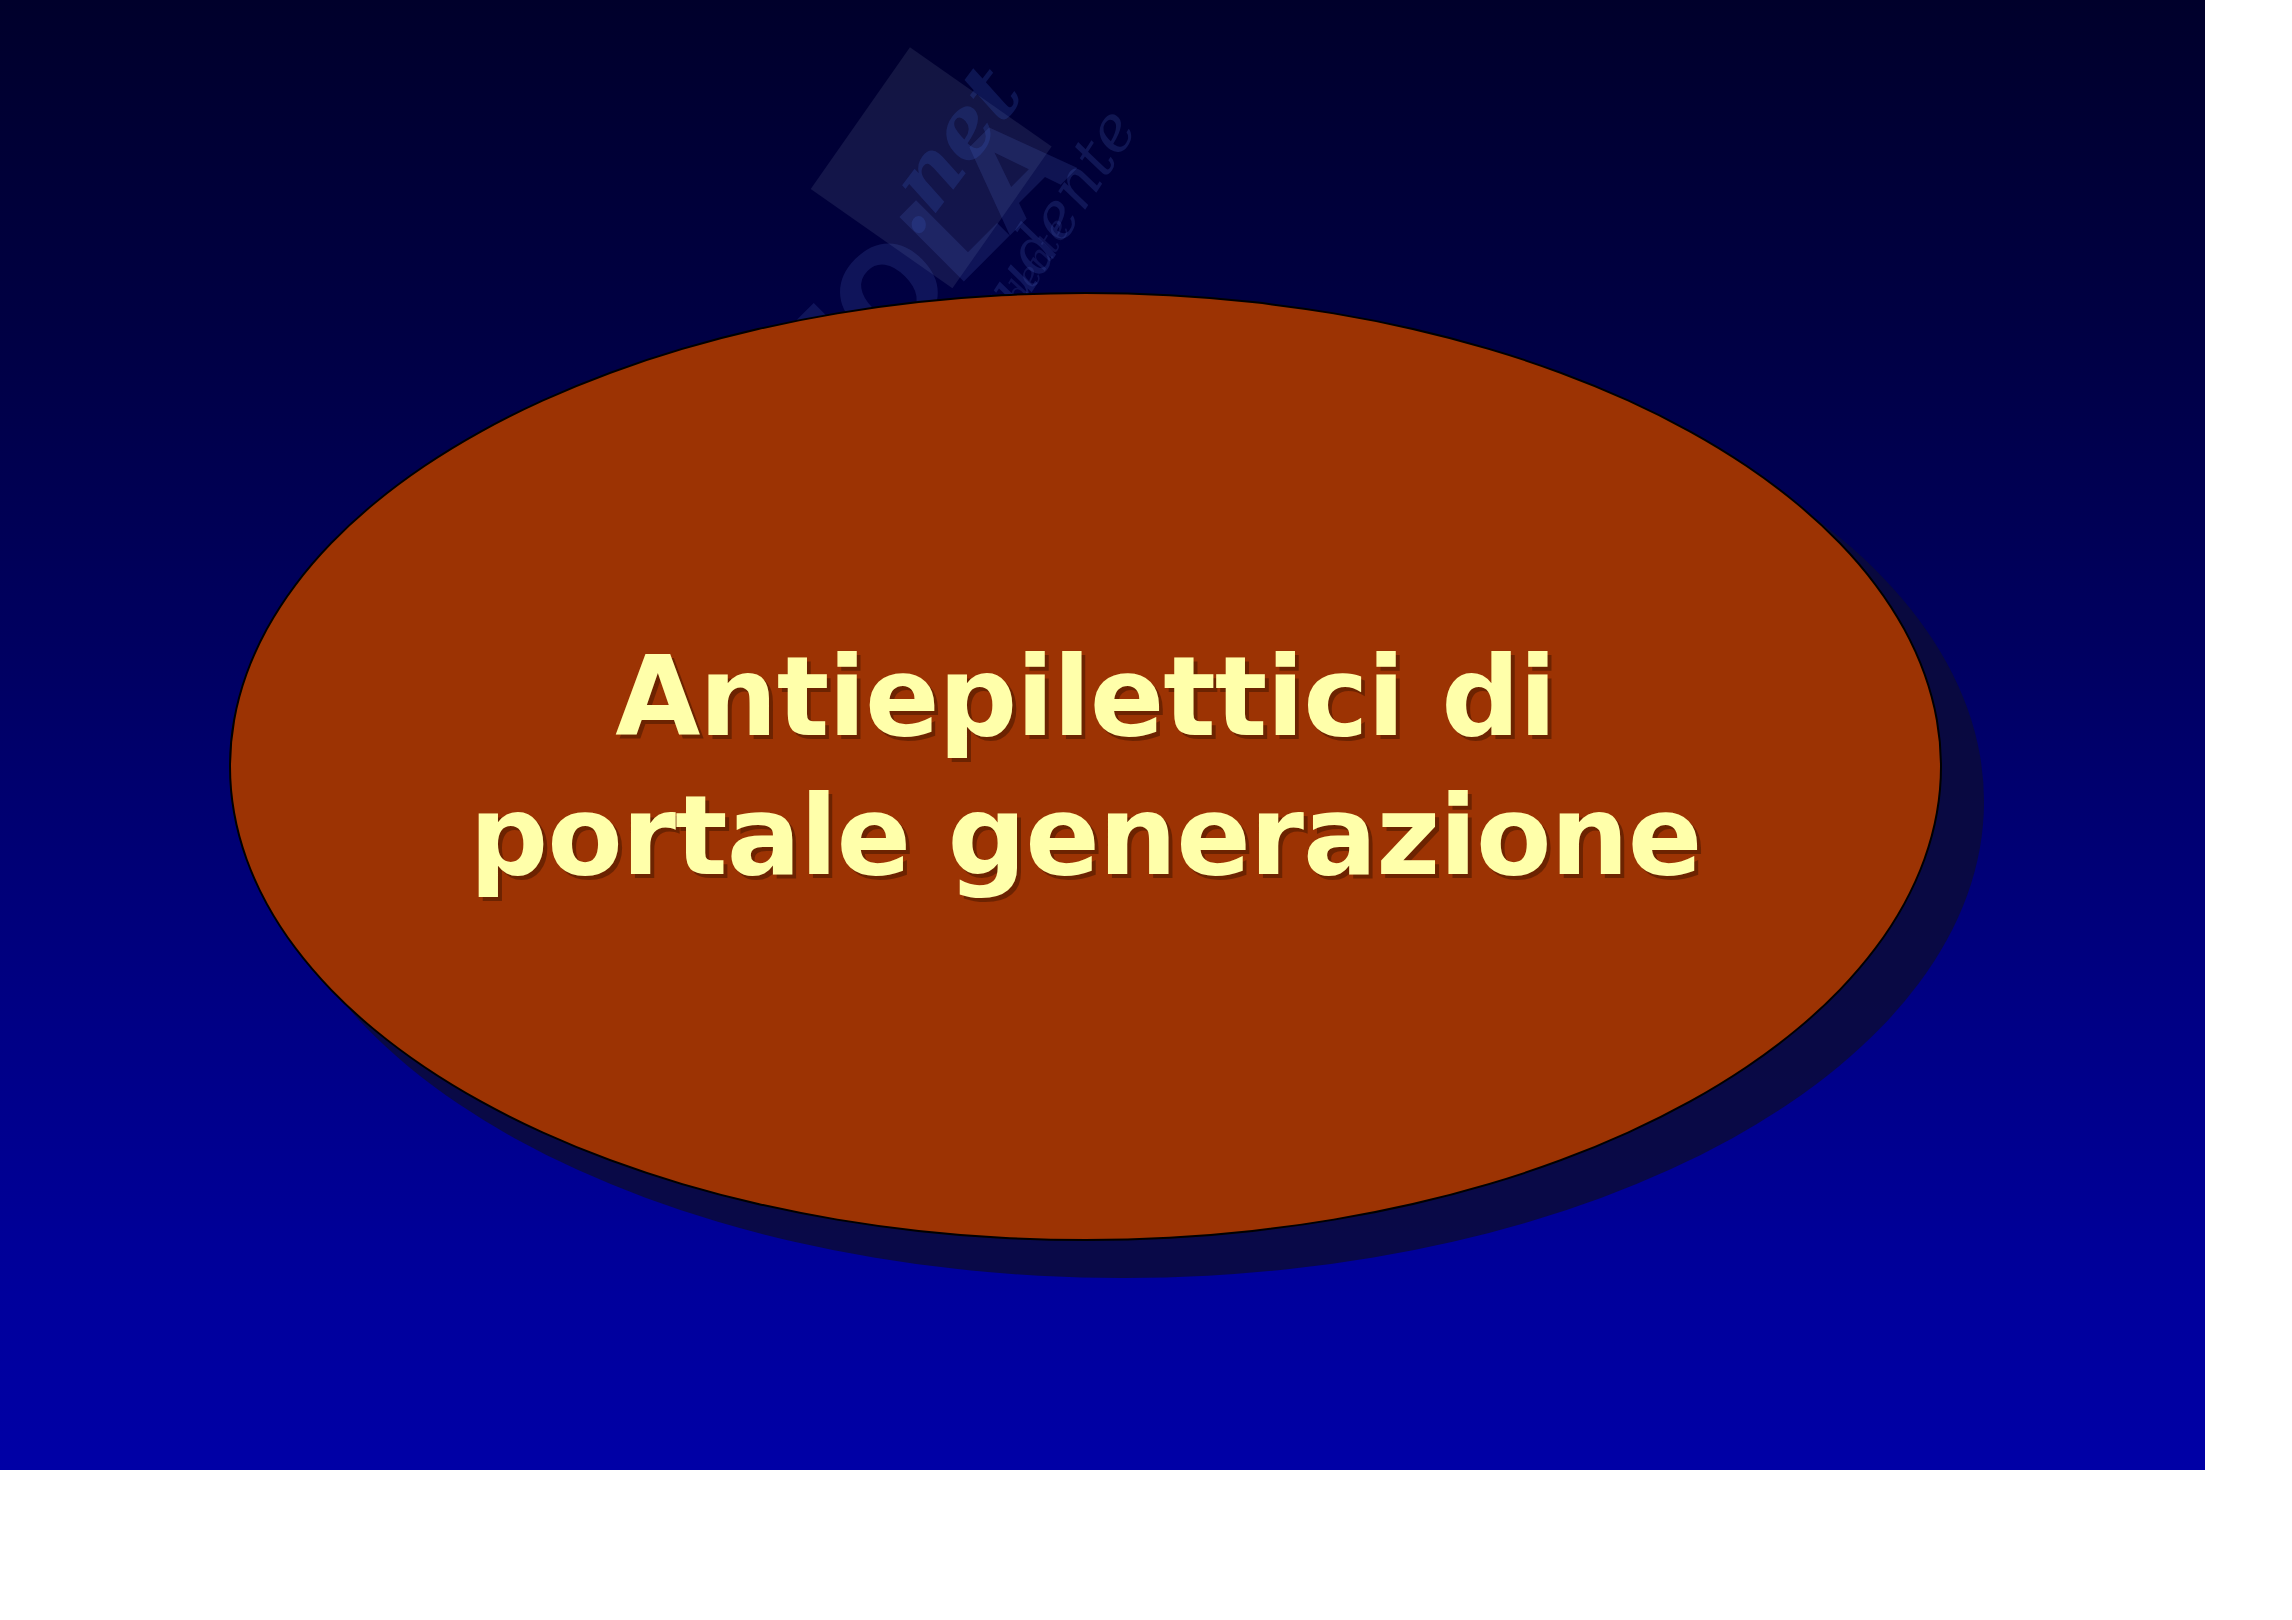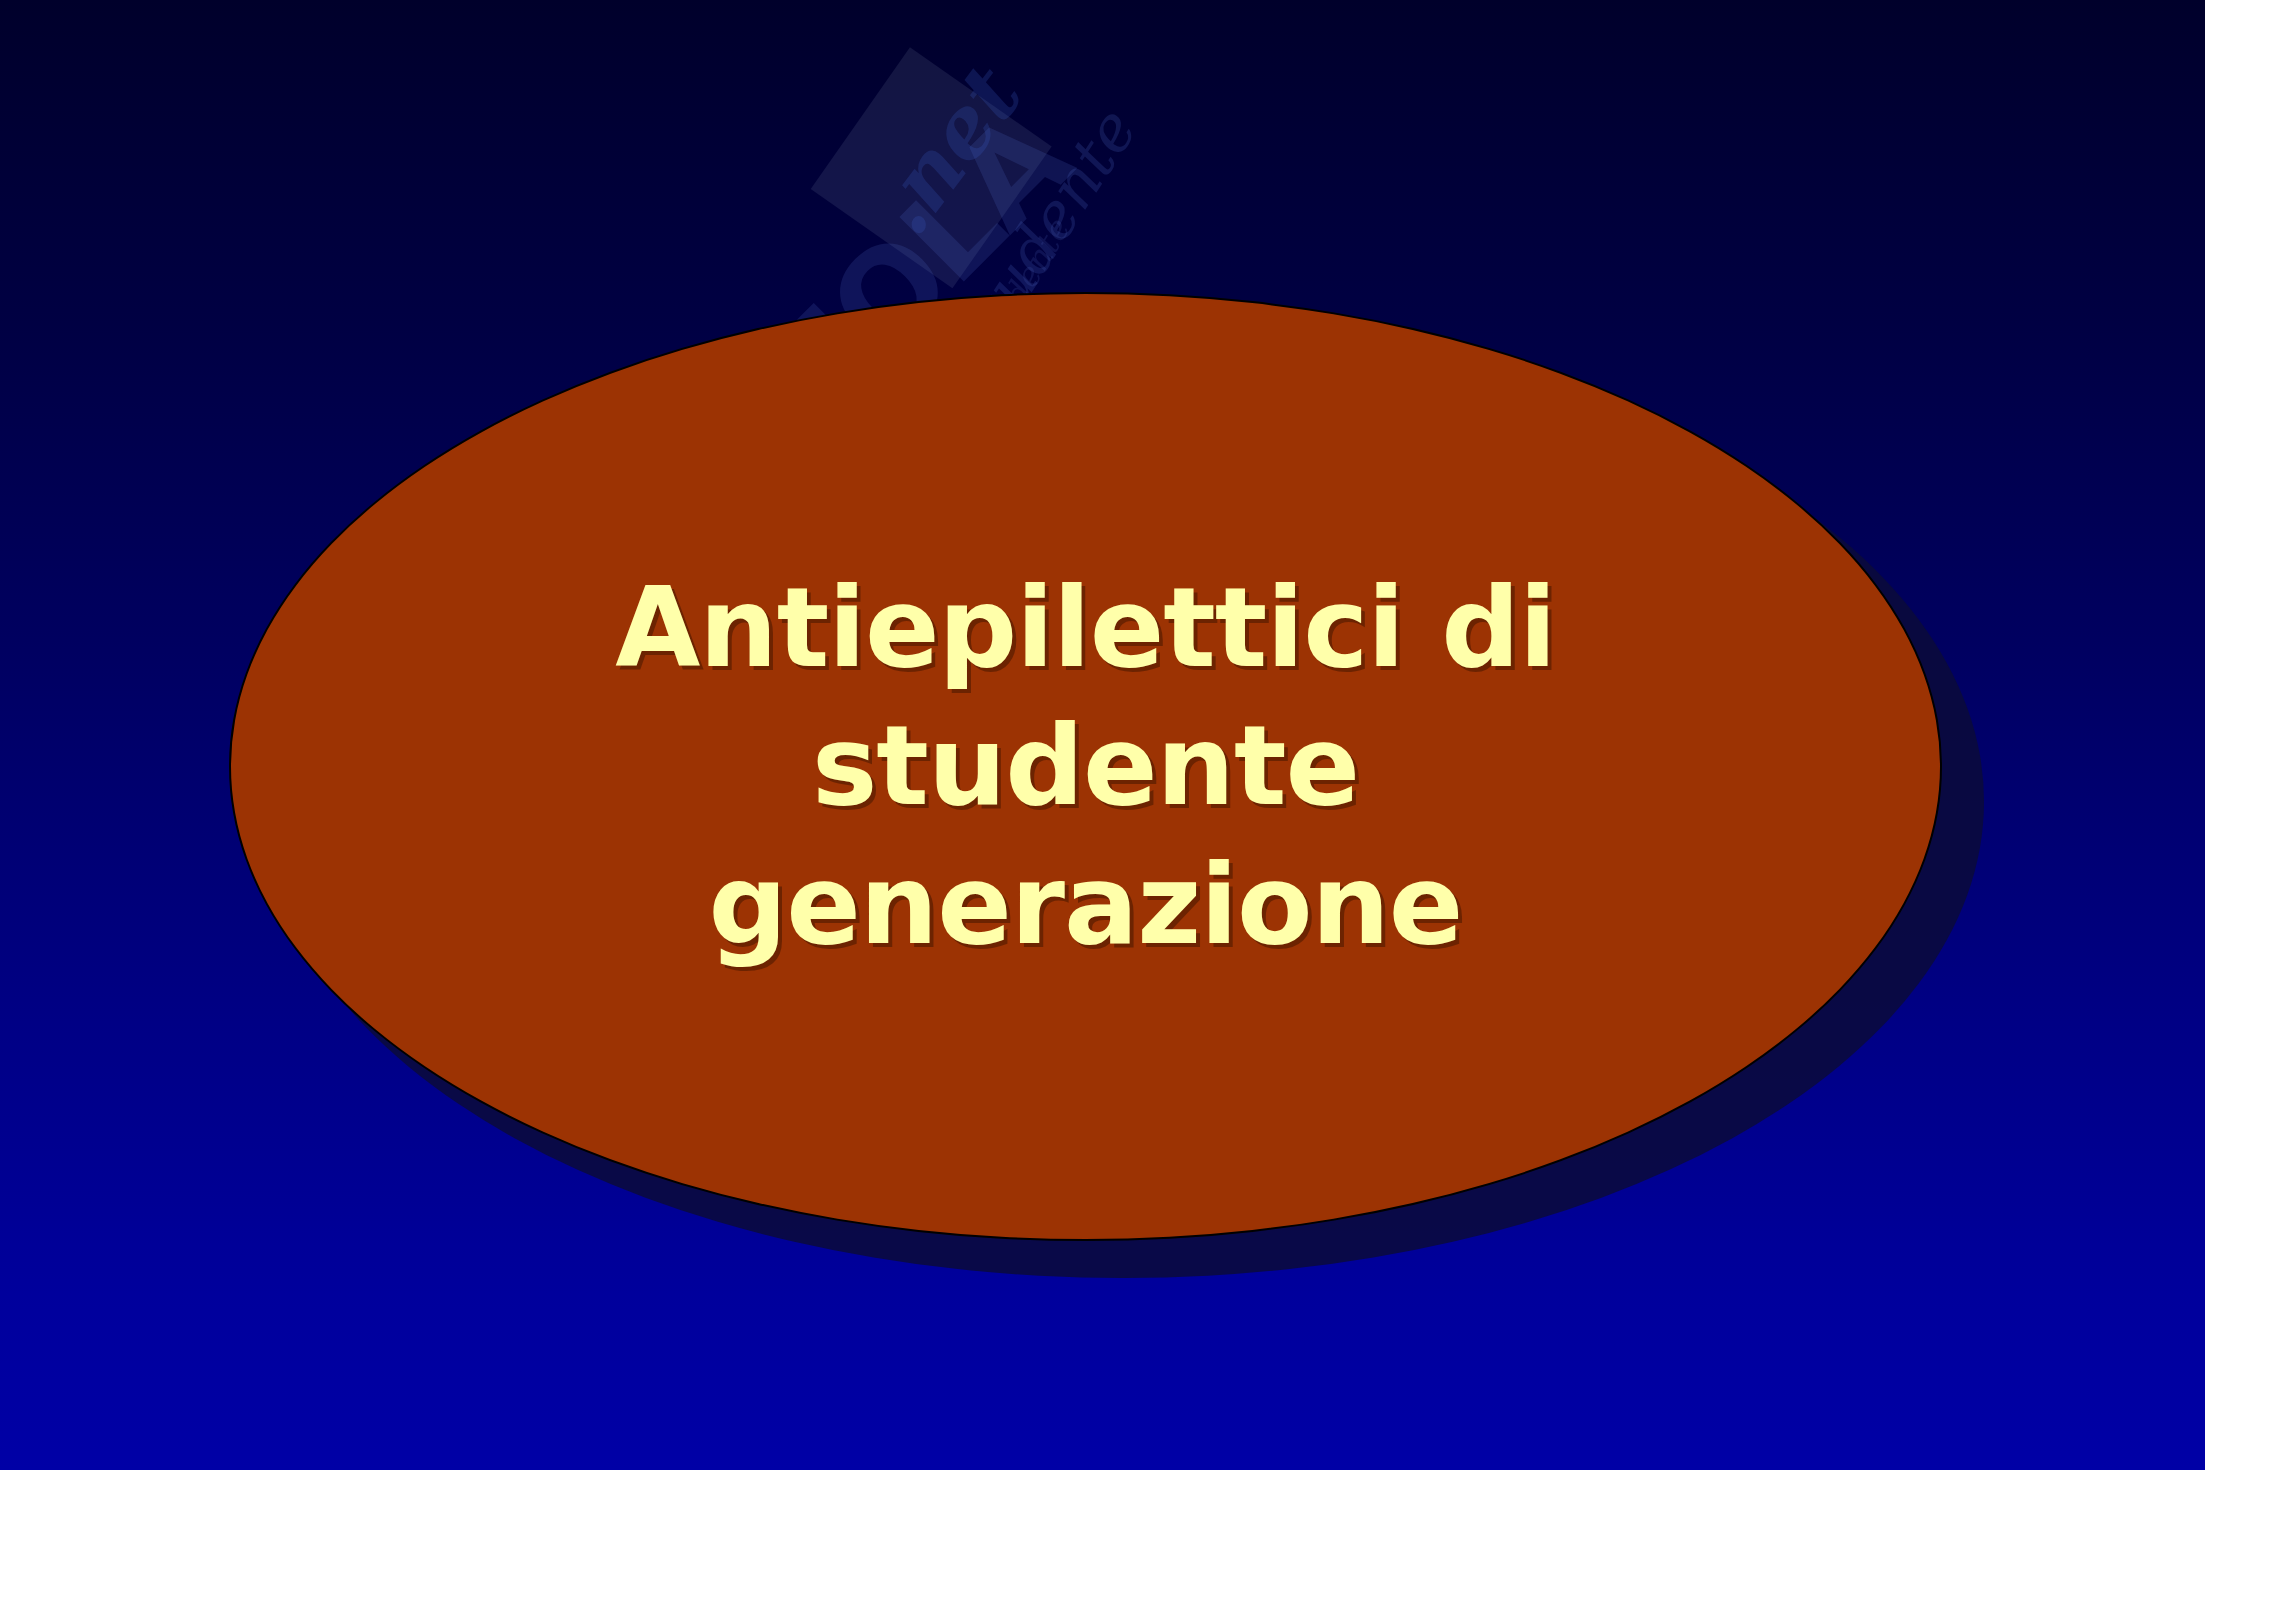--- a/index.html
+++ b/index.html
@@ -155,17 +155,17 @@
       <div class="wm-word">SKUOLA</div>
       <div class="wm-net">.net</div>
       <div class="wm-tag">studente</div>
       <div class="wm-tag2">il portale dello studente</div>
     </div>
   </div>
 
   <div id="ellipse-shadow"></div>
 
   <div id="title-ellipse">
-    <div id="slide-title">Antiepilettici di studente generazione</div>
+    <div id="slide-title">Antiepilettici di portale generazione</div>
   </div>
 
 </div>
 
 
 </body></html>

